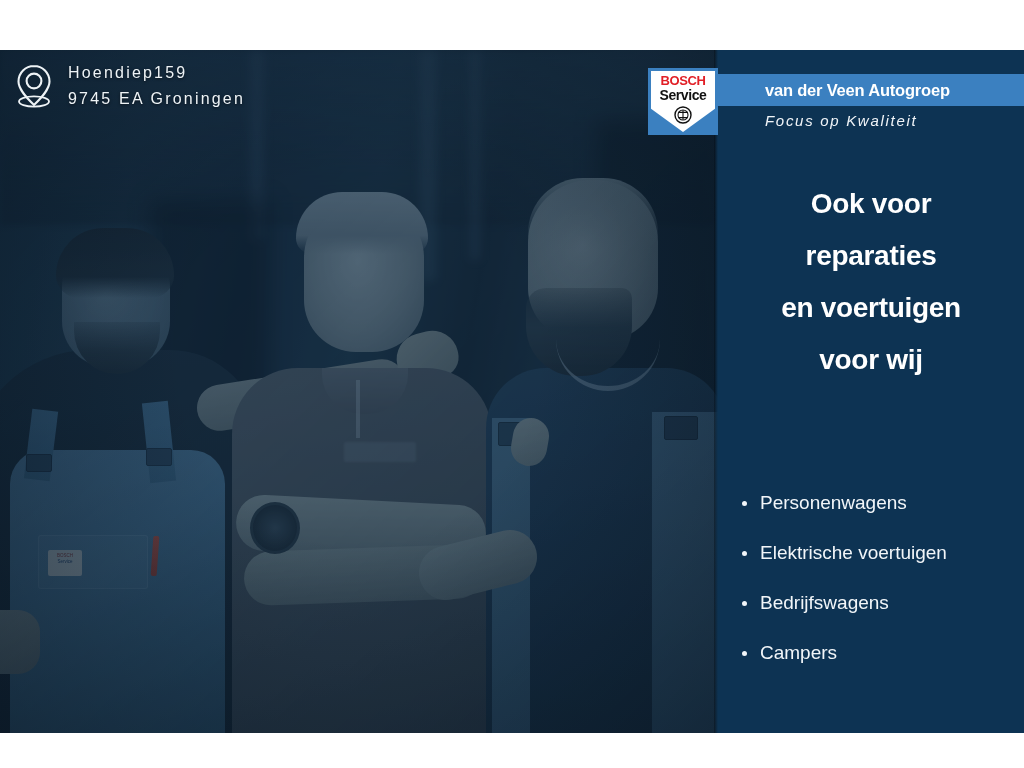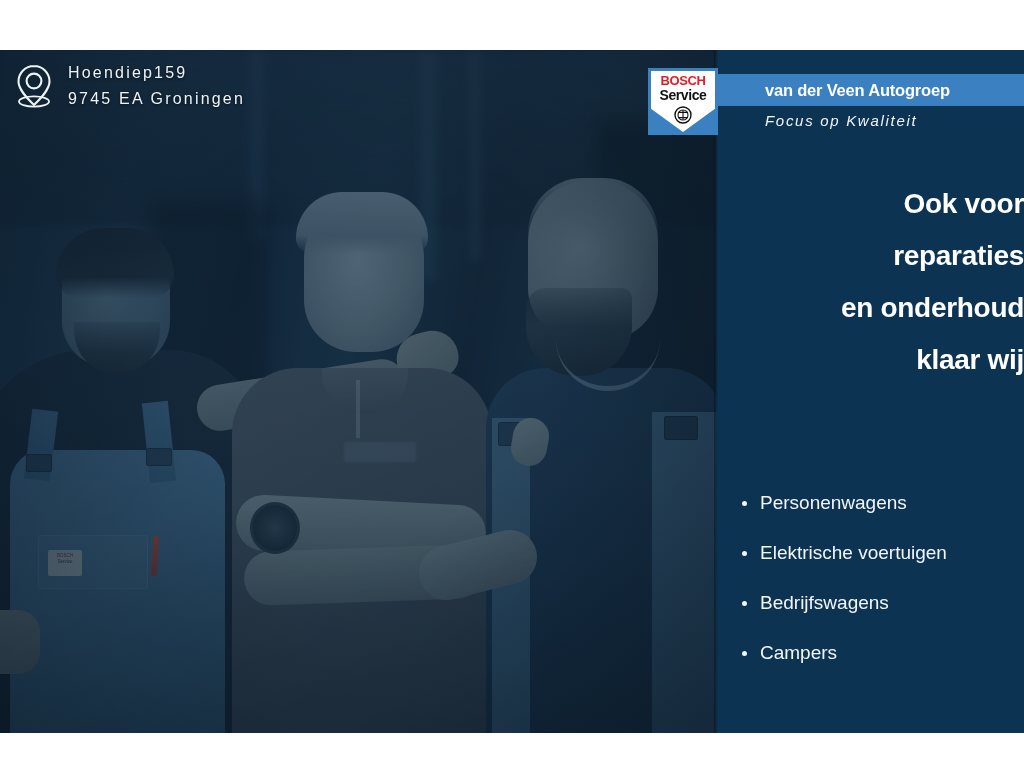--- a/index.html
+++ b/index.html
@@ -324,21 +324,21 @@
     font-style: italic;
     letter-spacing: 1.7px;
     white-space: nowrap;
   }
 
   #headline {
     position: absolute;
     left: 0;
     top: 128px;
     width: 306px;
-    text-align: right;
+    text-align: center;
     color: #ffffff;
     font-size: 28px;
     font-weight: bold;
     line-height: 52px;
     letter-spacing: -0.3px;
   }
   #headline .hl-line { display: block; }
 
   #bullets {
     position: absolute;
@@ -502,22 +502,22 @@
 
     <div id="brandbar">
       <span id="brandbar-text">van der Veen Autogroep</span>
     </div>
 
     <div id="tagline">Focus op Kwaliteit</div>
 
     <div id="headline">
       <span class="hl-line">Ook voor</span>
       <span class="hl-line">reparaties</span>
-      <span class="hl-line">en onderhoud</span>
-      <span class="hl-line">klaar wij</span>
+      <span class="hl-line">en voertuigen</span>
+      <span class="hl-line">voor wij</span>
     </div>
 
     <ul id="bullets">
       <li>Personenwagens</li>
       <li>Elektrische voertuigen</li>
       <li>Bedrijfswagens</li>
       <li>Campers</li>
     </ul>
   </div>
 

